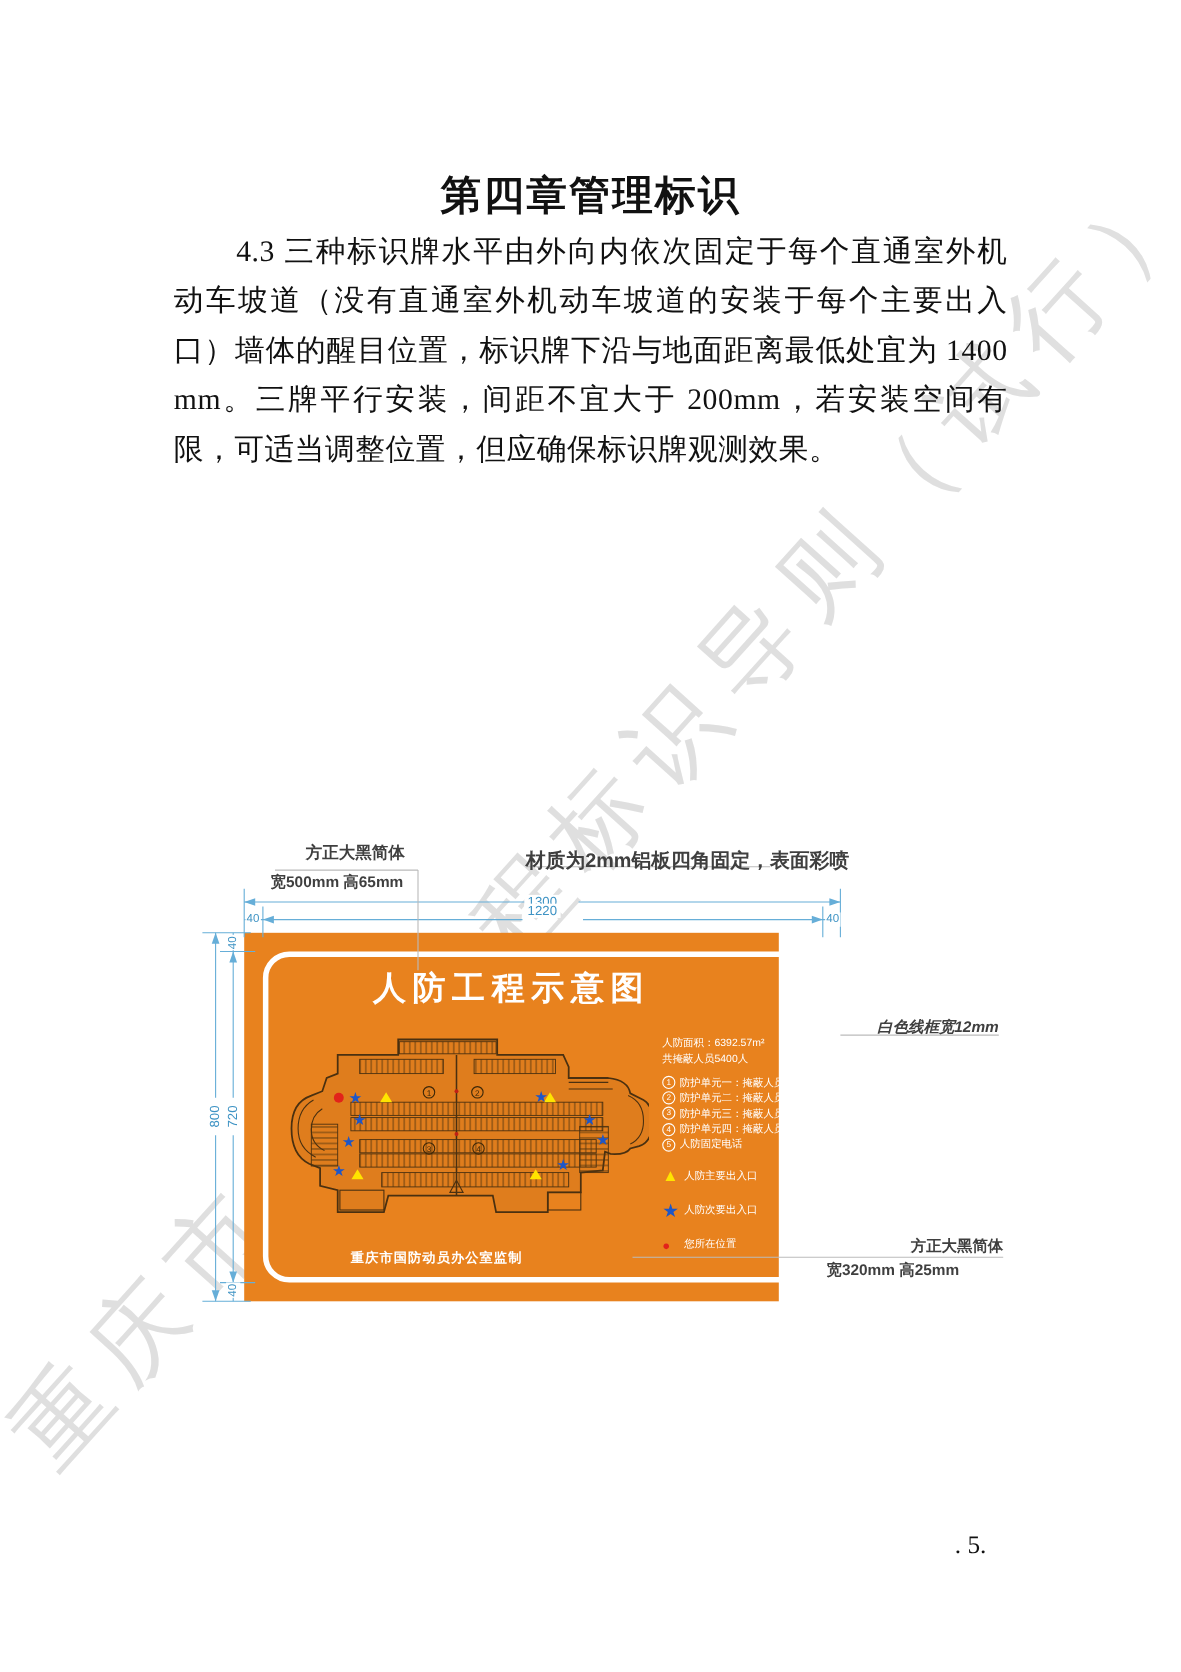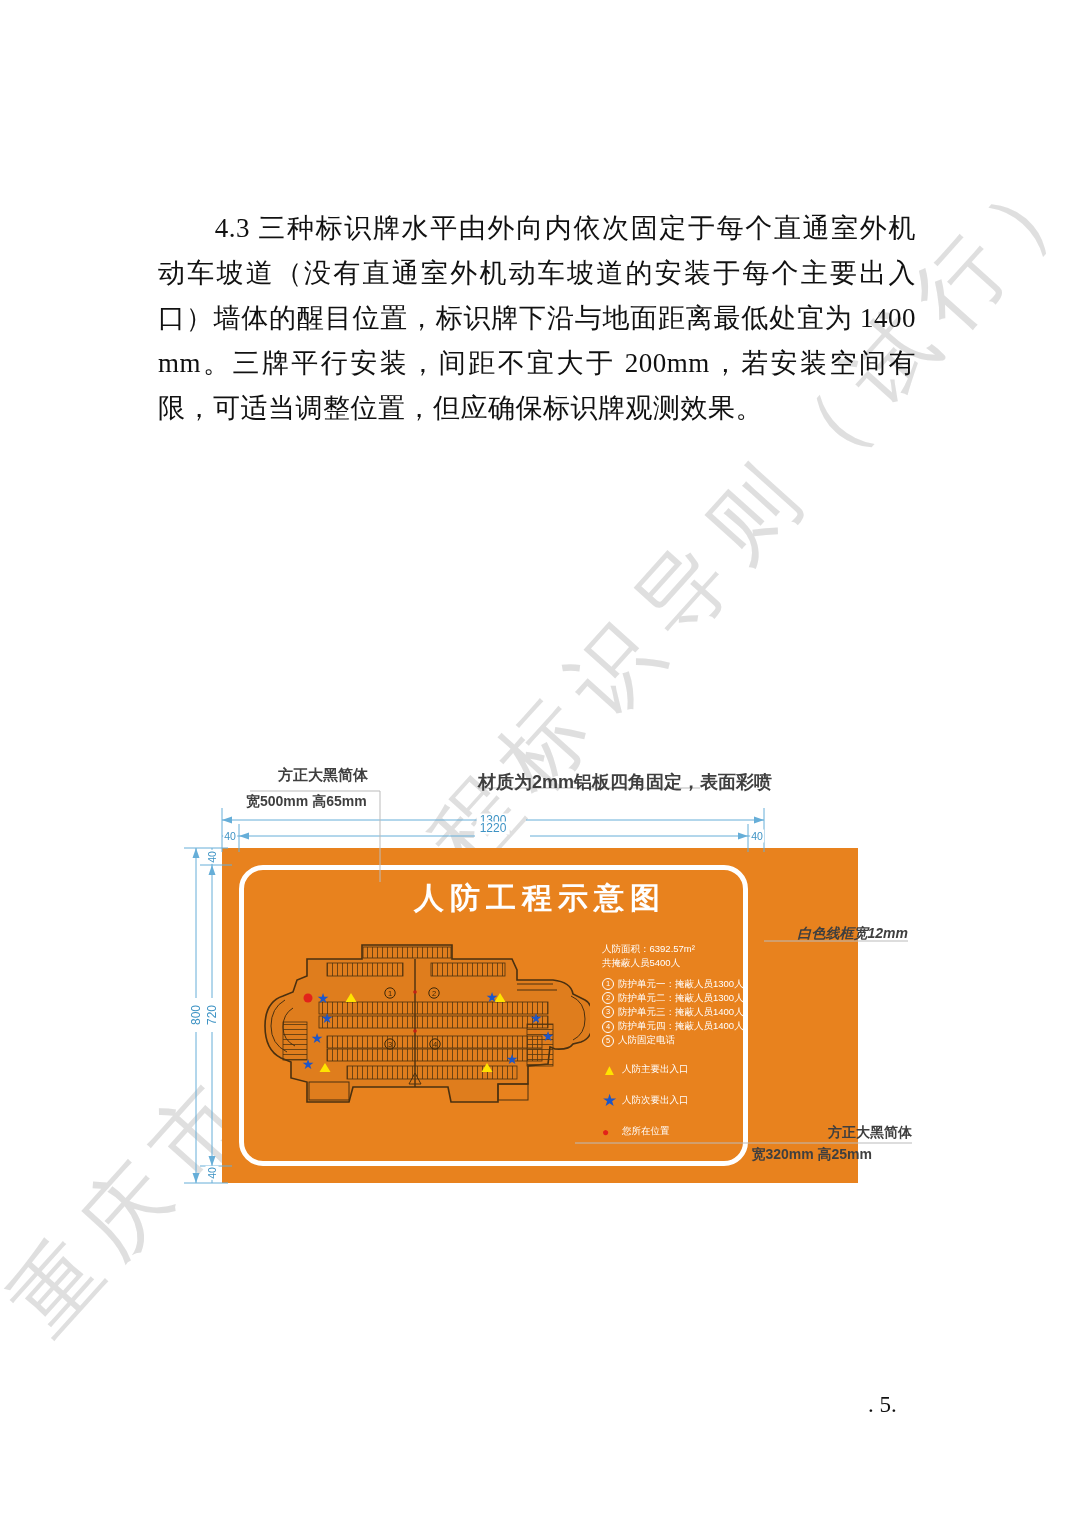--- a/index.html
+++ b/index.html
@@ -26,21 +26,21 @@
   .body-text{
     position:absolute; left:158px; top:206px; width:758px; z-index:2;
   }
   .body-text p{
     margin:0; font-size:27px; line-height:45px;
     text-align:justify; text-indent:2.1em; letter-spacing:.5px;
   }
   
   .figure{position:absolute; left:0; top:0; width:1074px; height:1520px; z-index:1;}
   .sign{
-    position:absolute; left:222px; top:848px; width:636px; height:335px;
+    position:absolute; left:222px; top:848px; width:486px; height:335px;
     background:#e8821e; z-index:2;
   }
   .sign-frame{
     position:absolute; left:17px; top:17px; width:509px; height:301px;
     box-sizing:border-box; border:5px solid #ffffff; border-radius:24px;
   }
   .sign-title{
     position:absolute; left:0; top:30px; width:100%;
     text-align:center; color:#ffffff; font-weight:bold; font-size:30px;
     letter-spacing:6px; font-family:"Liberation Sans","DejaVu Sans",sans-serif;
@@ -97,20 +97,21 @@
     position:absolute; left:868px; top:1392px; font-size:23px; z-index:2;
   }
 </style>
 </head>
 <body>
 
 <div class="page">
 
   <div class="watermark">重庆市人防工程标识导则（试行）</div>
 
+  <h1 class="doc-title">第四章管理标识</h1>
 
   <div class="body-text">
     <p>4.3 三种标识牌水平由外向内依次固定于每个直通室外机动车坡道（没有直通室外机动车坡道的安装于每个主要出入口）墙体的醒目位置，标识牌下沿与地面距离最低处宜为 1400 mm。三牌平行安装，间距不宜大于 200mm，若安装空间有限，可适当调整位置，但应确保标识牌观测效果。</p>
   </div>
 
   <div class="figure">
 
     <div class="sign">
       <div class="sign-frame"></div>
       <div class="sign-title">人防工程示意图</div>
@@ -214,20 +215,21 @@
         <div class="marker-row">
           <span class="mk mk-star">★</span>
           <span>人防次要出入口</span>
         </div>
         <div class="marker-row">
           <span class="mk mk-dot">●</span>
           <span>您所在位置</span>
         </div>
       </div>
 
+      <div class="sign-footer">重庆市国防动员办公室监制</div>
     </div>
 
     <svg class="fig-lines" viewBox="0 0 800 440" xmlns="http://www.w3.org/2000/svg">
       <g stroke="#66aed8" stroke-width="1" fill="none">
 
         <path d="M42,60 H298 M346,60 H584"></path>
 
         <path d="M59,76 H295 M350,76 H568 M42,76 H59 M568,76 H584"></path>
 
         <path d="M42,48 V92 M584,48 V92 M59,64 V92 M568,64 V92"></path>

